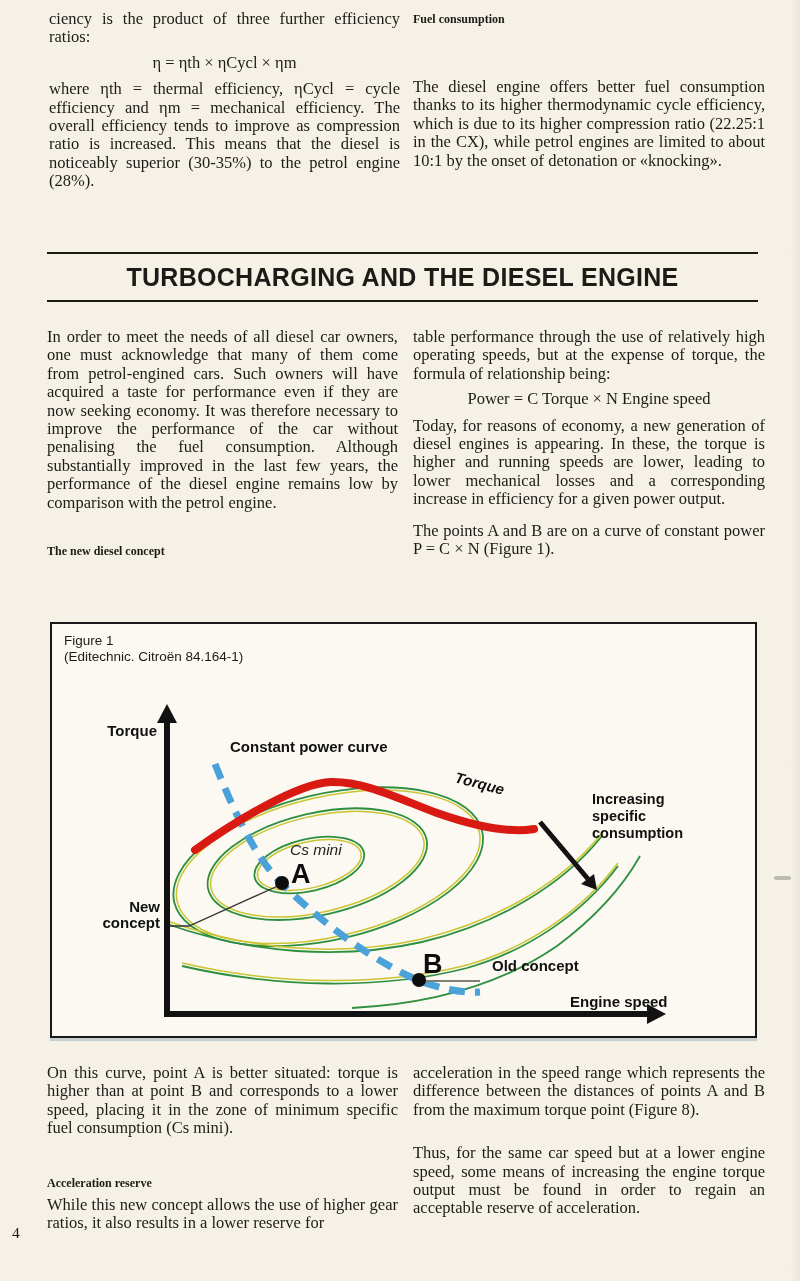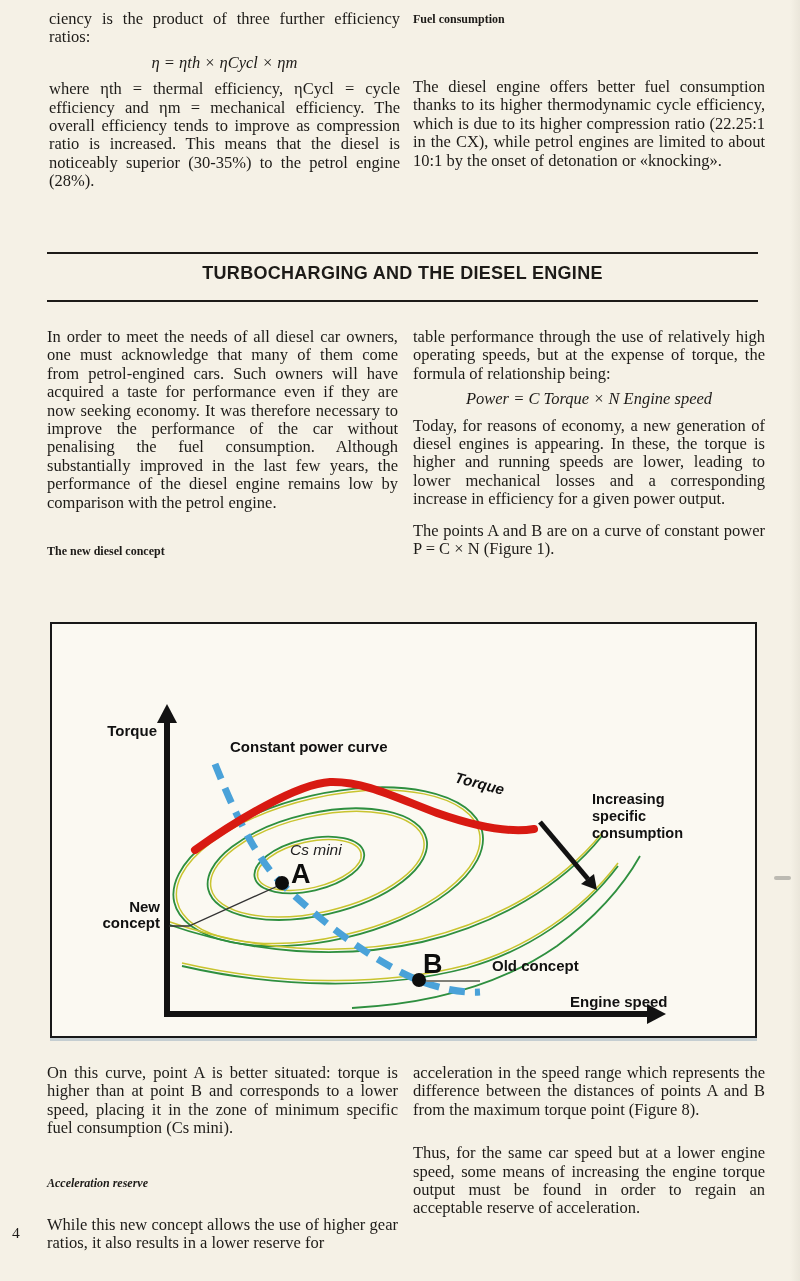--- a/index.html
+++ b/index.html
@@ -10,27 +10,27 @@
     font-family:"Liberation Serif", serif;
     color:var(--ink,#1d1b18);
   }
   .page::after{ 
     content:""; position:absolute; right:0; top:0; width:10px; height:100%;
     background:linear-gradient(to right, rgba(0,0,0,0), rgba(60,50,30,0.06));
     pointer-events:none;
   }
   .block{position:absolute; text-align:justify; font-size:16.5px; line-height:18.4px;}
   .block p{margin:0; padding:0;}
-  .formula{text-align:center; margin:7px 0 8px 0;font-style:italic;}
+  .formula{text-align:center; margin:7px 0 8px 0;}
   .subhead{font-weight:bold; font-size:12px; margin:0;}
   .rule{position:absolute; left:47px; width:711px; height:2px; background:var(--ink,#1d1b18);}
   .banner-title{
     position:absolute; left:47px; top:263px; width:711px; margin:0;
     text-align:center; font-family:"Liberation Sans", sans-serif;
-    font-weight:bold; font-size:18px; letter-spacing:.3px; color:var(--ink,#1d1b18);
+    font-weight:bold; font-size:25px; letter-spacing:.3px; color:var(--ink,#1d1b18);
   }
   .figure-box{
     position:absolute; left:50px; top:622px; width:703px; height:412px;
     background:var(--figpaper,#fbf9f2); border:2px solid #181818;
     box-shadow:0 3px 0 rgba(110,140,170,0.35);
   }
   .fig-caption{
     position:absolute; left:12px; top:9px;
     font-family:"Liberation Sans", sans-serif; font-size:13.5px; line-height:16px;
   }
@@ -78,20 +78,24 @@
   </div>
 
   <div class="block" style="left:413px; top:328px; width:352px;">
     <p>table performance through the use of relatively high operating speeds, but at the expense of torque, the formula of relationship being:</p>
     <div class="formula">Power = C Torque × N Engine speed</div>
     <p>Today, for reasons of economy, a new generation of diesel engines is appearing. In these, the torque is higher and running speeds are lower, leading to lower mechanical losses and a corresponding increase in efficiency for a given power output.</p>
     <p style="margin-top:13px;">The points A and B are on a curve of constant power P = C × N (Figure 1).</p>
   </div>
 
   <div class="figure-box">
+    <div class="fig-caption">
+      <div>Figure 1</div>
+      <div>(Editechnic. Citroën 84.164-1)</div>
+    </div>
     <svg class="fig-svg" width="703" height="412" viewBox="0 0 703 412">
 
       <g transform="rotate(-13 275 242)">
         <ellipse class="contour-y" cx="258" cy="237" rx="53" ry="23"></ellipse>
         <ellipse class="contour-g" cx="258" cy="237" rx="56" ry="26"></ellipse>
         <ellipse class="contour-y" cx="266" cy="238" rx="109" ry="48"></ellipse>
         <ellipse class="contour-g" cx="266" cy="238" rx="112" ry="51"></ellipse>
         <ellipse class="contour-y" cx="276" cy="243" rx="155" ry="70"></ellipse>
         <ellipse class="contour-g" cx="276" cy="243" rx="158" ry="73"></ellipse>
       </g>
@@ -132,22 +136,22 @@
       <line class="big-arrow" x1="488" y1="198" x2="536" y2="255"></line>
       <polygon class="arrowhead" points="545,266 542,250 529,260"></polygon>
       <text class="fig-label-sm" x="540" y="180">Increasing</text>
       <text class="fig-label-sm" x="540" y="197">specific</text>
       <text class="fig-label-sm" x="540" y="214">consumption</text>
     </svg>
   </div>
 
   <div class="block" style="left:47px; top:1064px; width:351px;">
     <p>On this curve, point A is better situated: torque is higher than at point B and corresponds to a lower speed, placing it in the zone of minimum specific fuel consumption (Cs mini).</p>
-    <h3 class="subhead" style="margin-top:36px;font-style:italic;">Acceleration reserve</h3>
-    <p style="margin-top:24px;">While this new concept allows the use of higher gear ratios, it also results in a lower reserve for</p>
+    <h3 class="subhead" style="margin-top:36px;">Acceleration reserve</h3>
+    <p style="margin-top:4px;">While this new concept allows the use of higher gear ratios, it also results in a lower reserve for</p>
   </div>
 
   <div class="block" style="left:413px; top:1064px; width:352px;">
     <p>acceleration in the speed range which represents the difference between the distances of points A and B from the maximum torque point (Figure 8).</p>
     <p style="margin-top:25px;">Thus, for the same car speed but at a lower engine speed, some means of increasing the engine torque output must be found in order to regain an acceptable reserve of acceleration.</p>
   </div>
 
   <div class="page-number">4</div>
   <div class="edge-artifact"></div>
 

